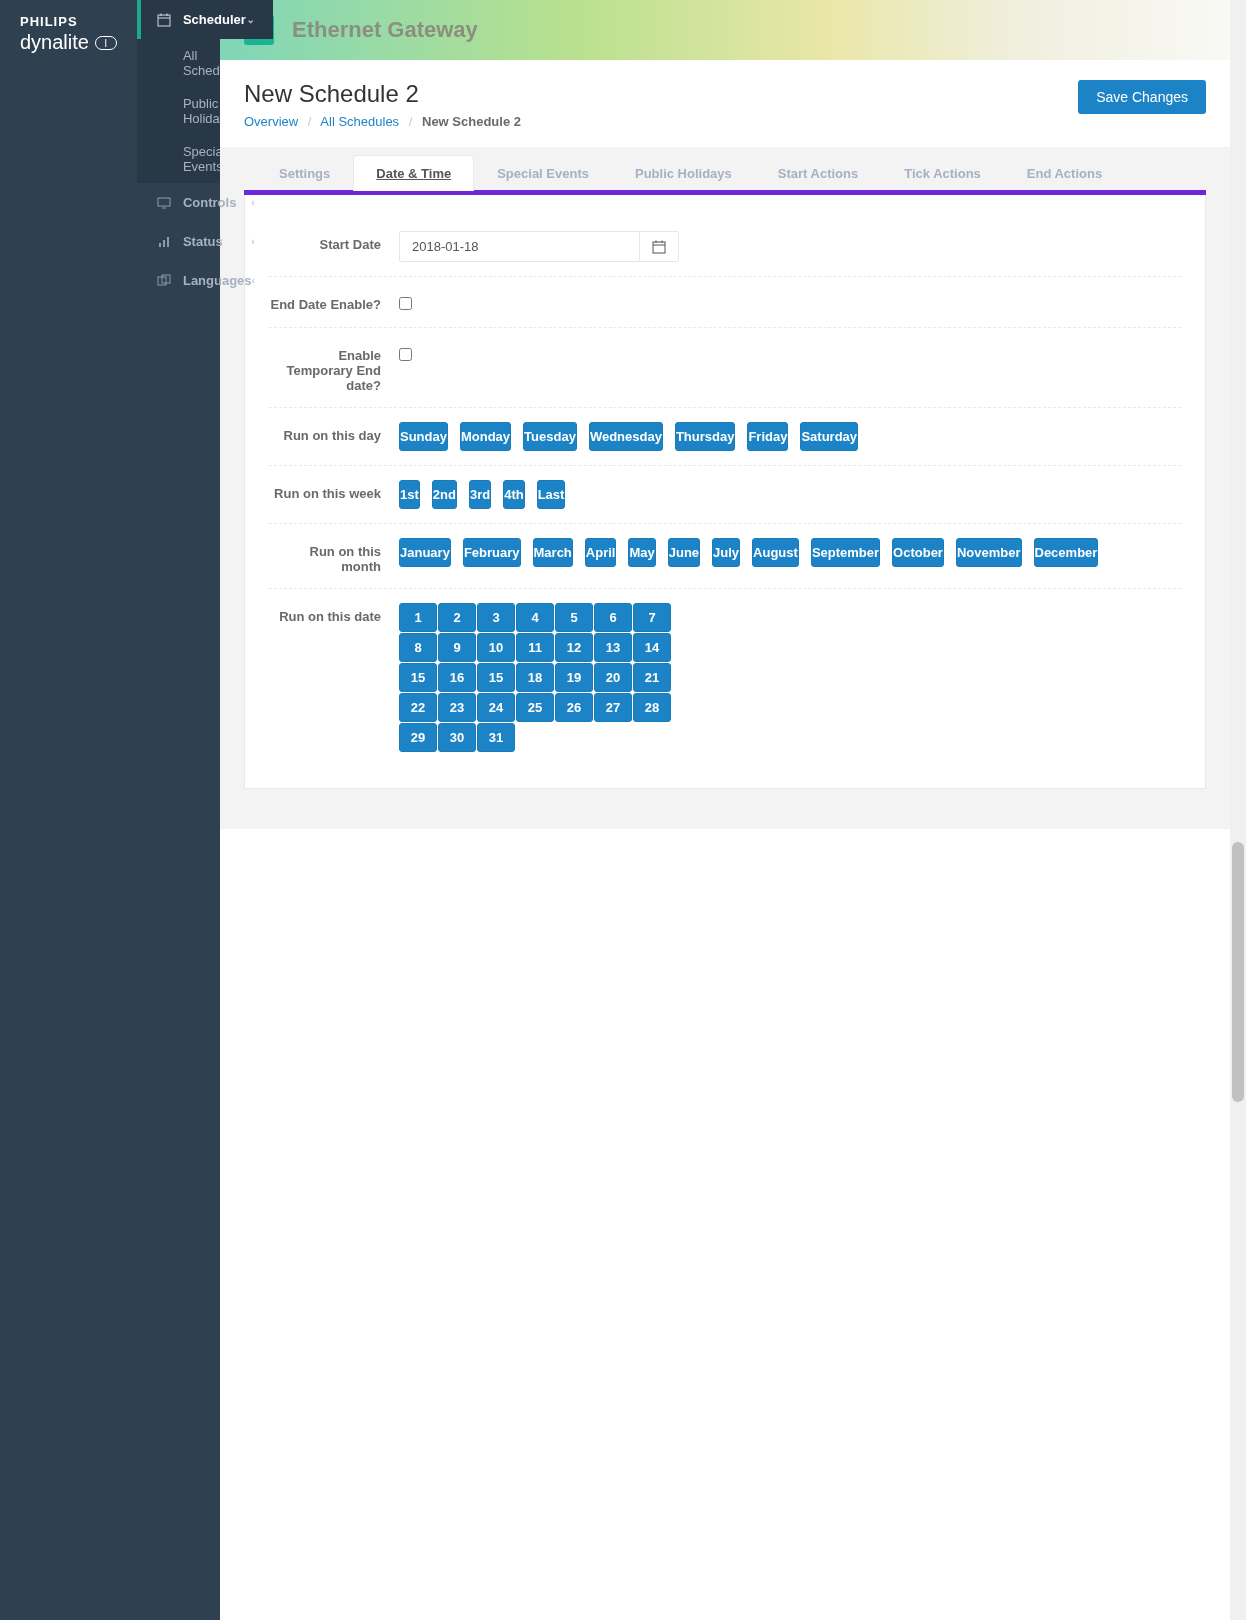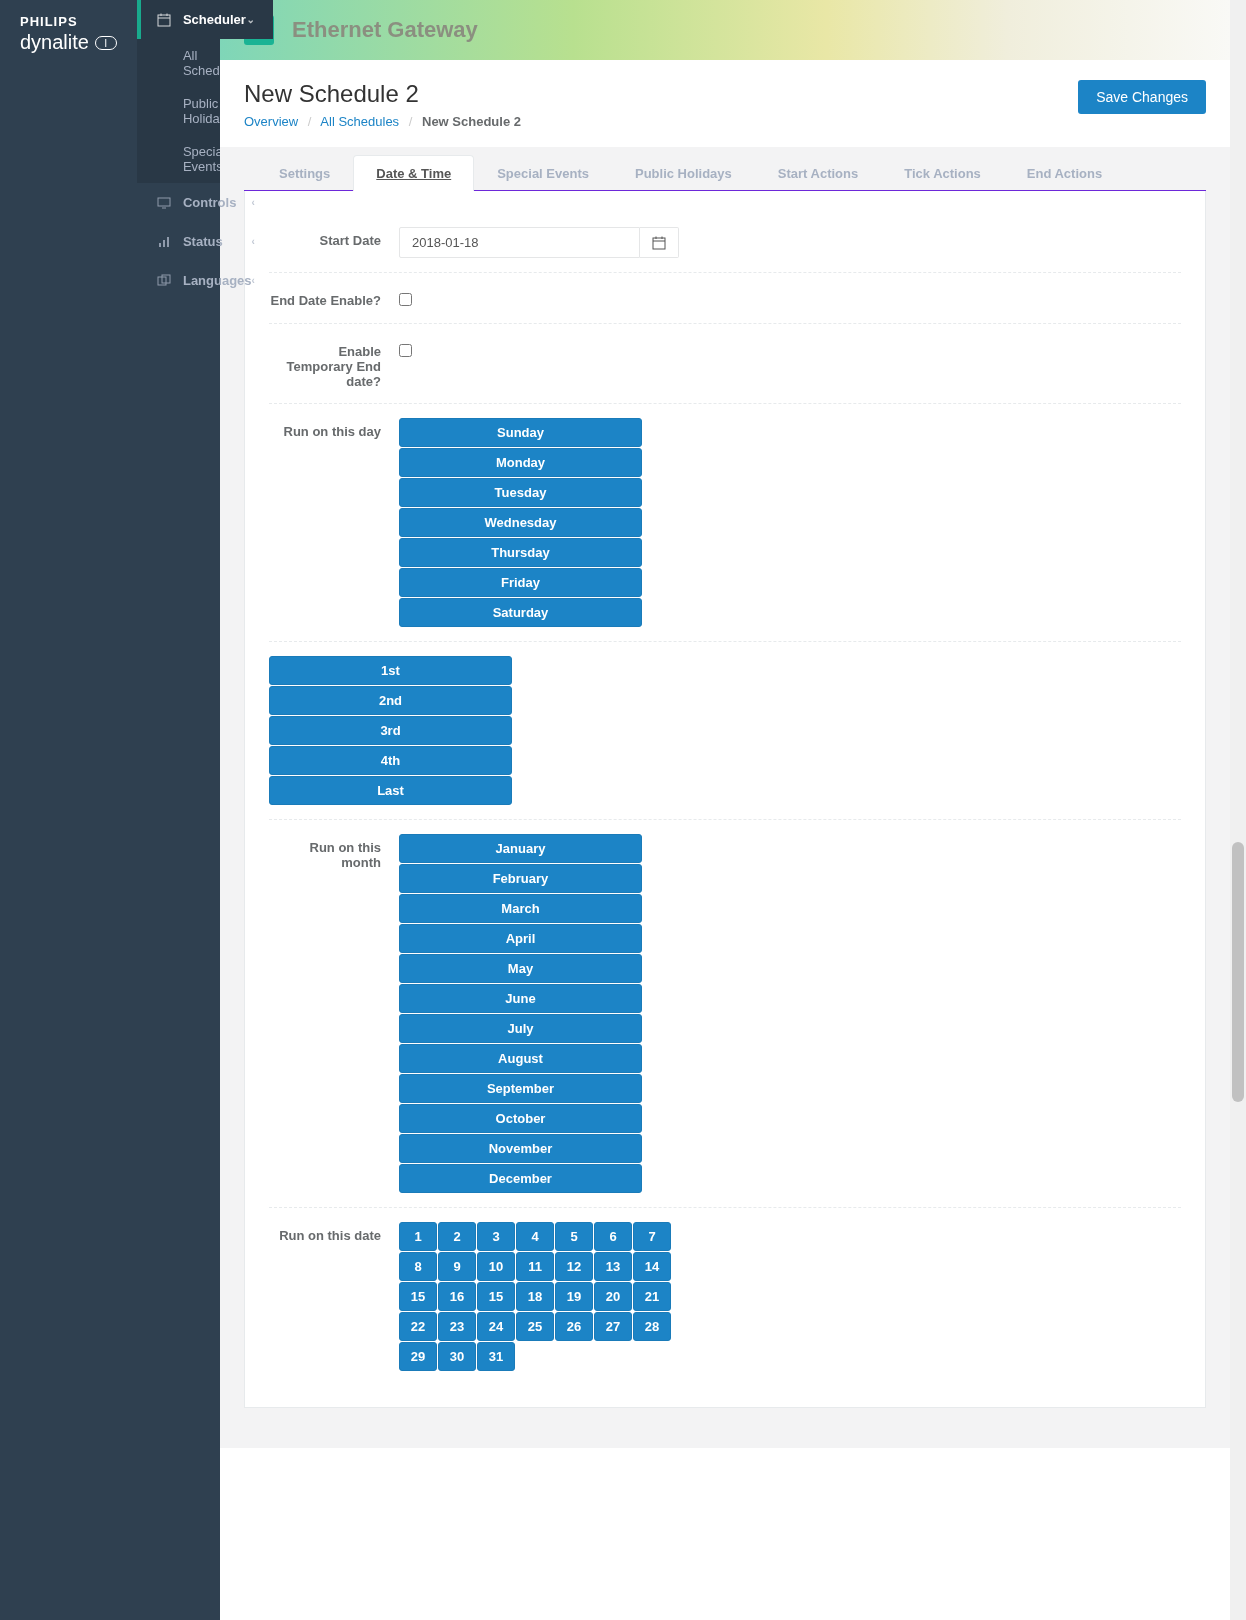--- a/index.html
+++ b/index.html
@@ -150,21 +150,21 @@
     border-radius: 3px;
     cursor: pointer;
   }
   .wrapper {
     padding: 0 24px 40px;
     background: #f3f3f4;
   }
   
   .tabs {
     display: flex;
-    border-bottom: 1px solid #6d28d9;
+    border-bottom: 5px solid #6d28d9;
     background: #f3f3f4;
     padding-top: 8px;
     padding-left: 12px;
   }
   .tab {
     padding: 10px 22px;
     font-size: 13px;
     color: #a7b1c2;
     cursor: pointer;
     font-weight: 600;
@@ -224,22 +224,22 @@
     display:flex; align-items:center; justify-content:center;
     color: #555;
   }
   .checkbox {
     width: 13px; height: 13px;
     margin-top: 6px;
   }
   .toggle-list {
     width: 243px;
     display: flex;
-    flex-direction: column;
-    gap: 1px;
+    flex-direction: row;
+    gap: 12px;
   }
   .toggle-item {
     background: #1c84c6;
     color: #fff;
     text-align: center;
     padding: 6px 0;
     font-size: 13px;
     font-weight: 600;
     border-radius: 3px;
     cursor: pointer;
@@ -422,20 +422,21 @@
                 <div class="toggle-item">Tuesday</div>
                 <div class="toggle-item">Wednesday</div>
                 <div class="toggle-item">Thursday</div>
                 <div class="toggle-item">Friday</div>
                 <div class="toggle-item">Saturday</div>
               </div>
             </div>
           </div>
 
           <div class="form-row">
+            <div class="form-label">Run on this week</div>
             <div class="form-control">
               <div class="toggle-list">
                 <div class="toggle-item">1st</div>
                 <div class="toggle-item">2nd</div>
                 <div class="toggle-item">3rd</div>
                 <div class="toggle-item">4th</div>
                 <div class="toggle-item">Last</div>
               </div>
             </div>
           </div>

